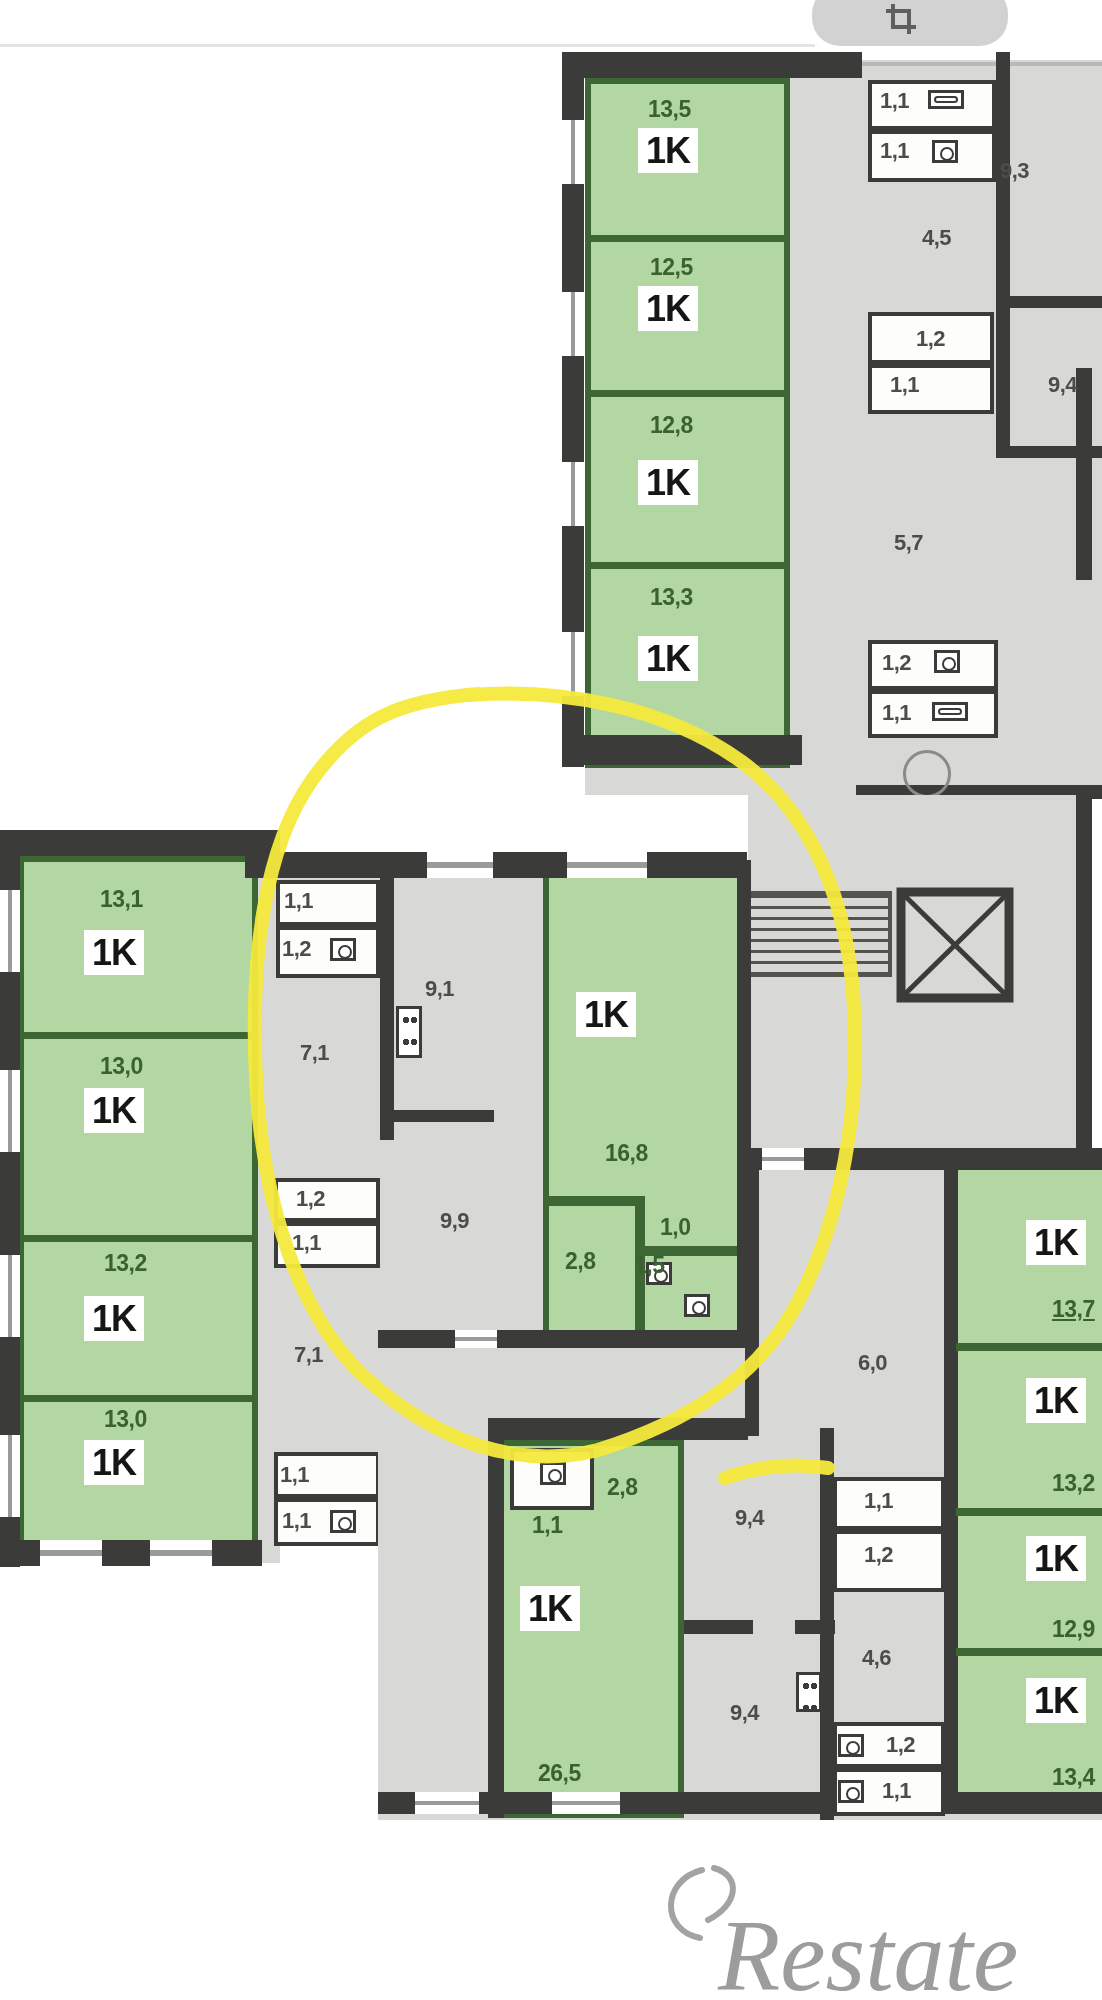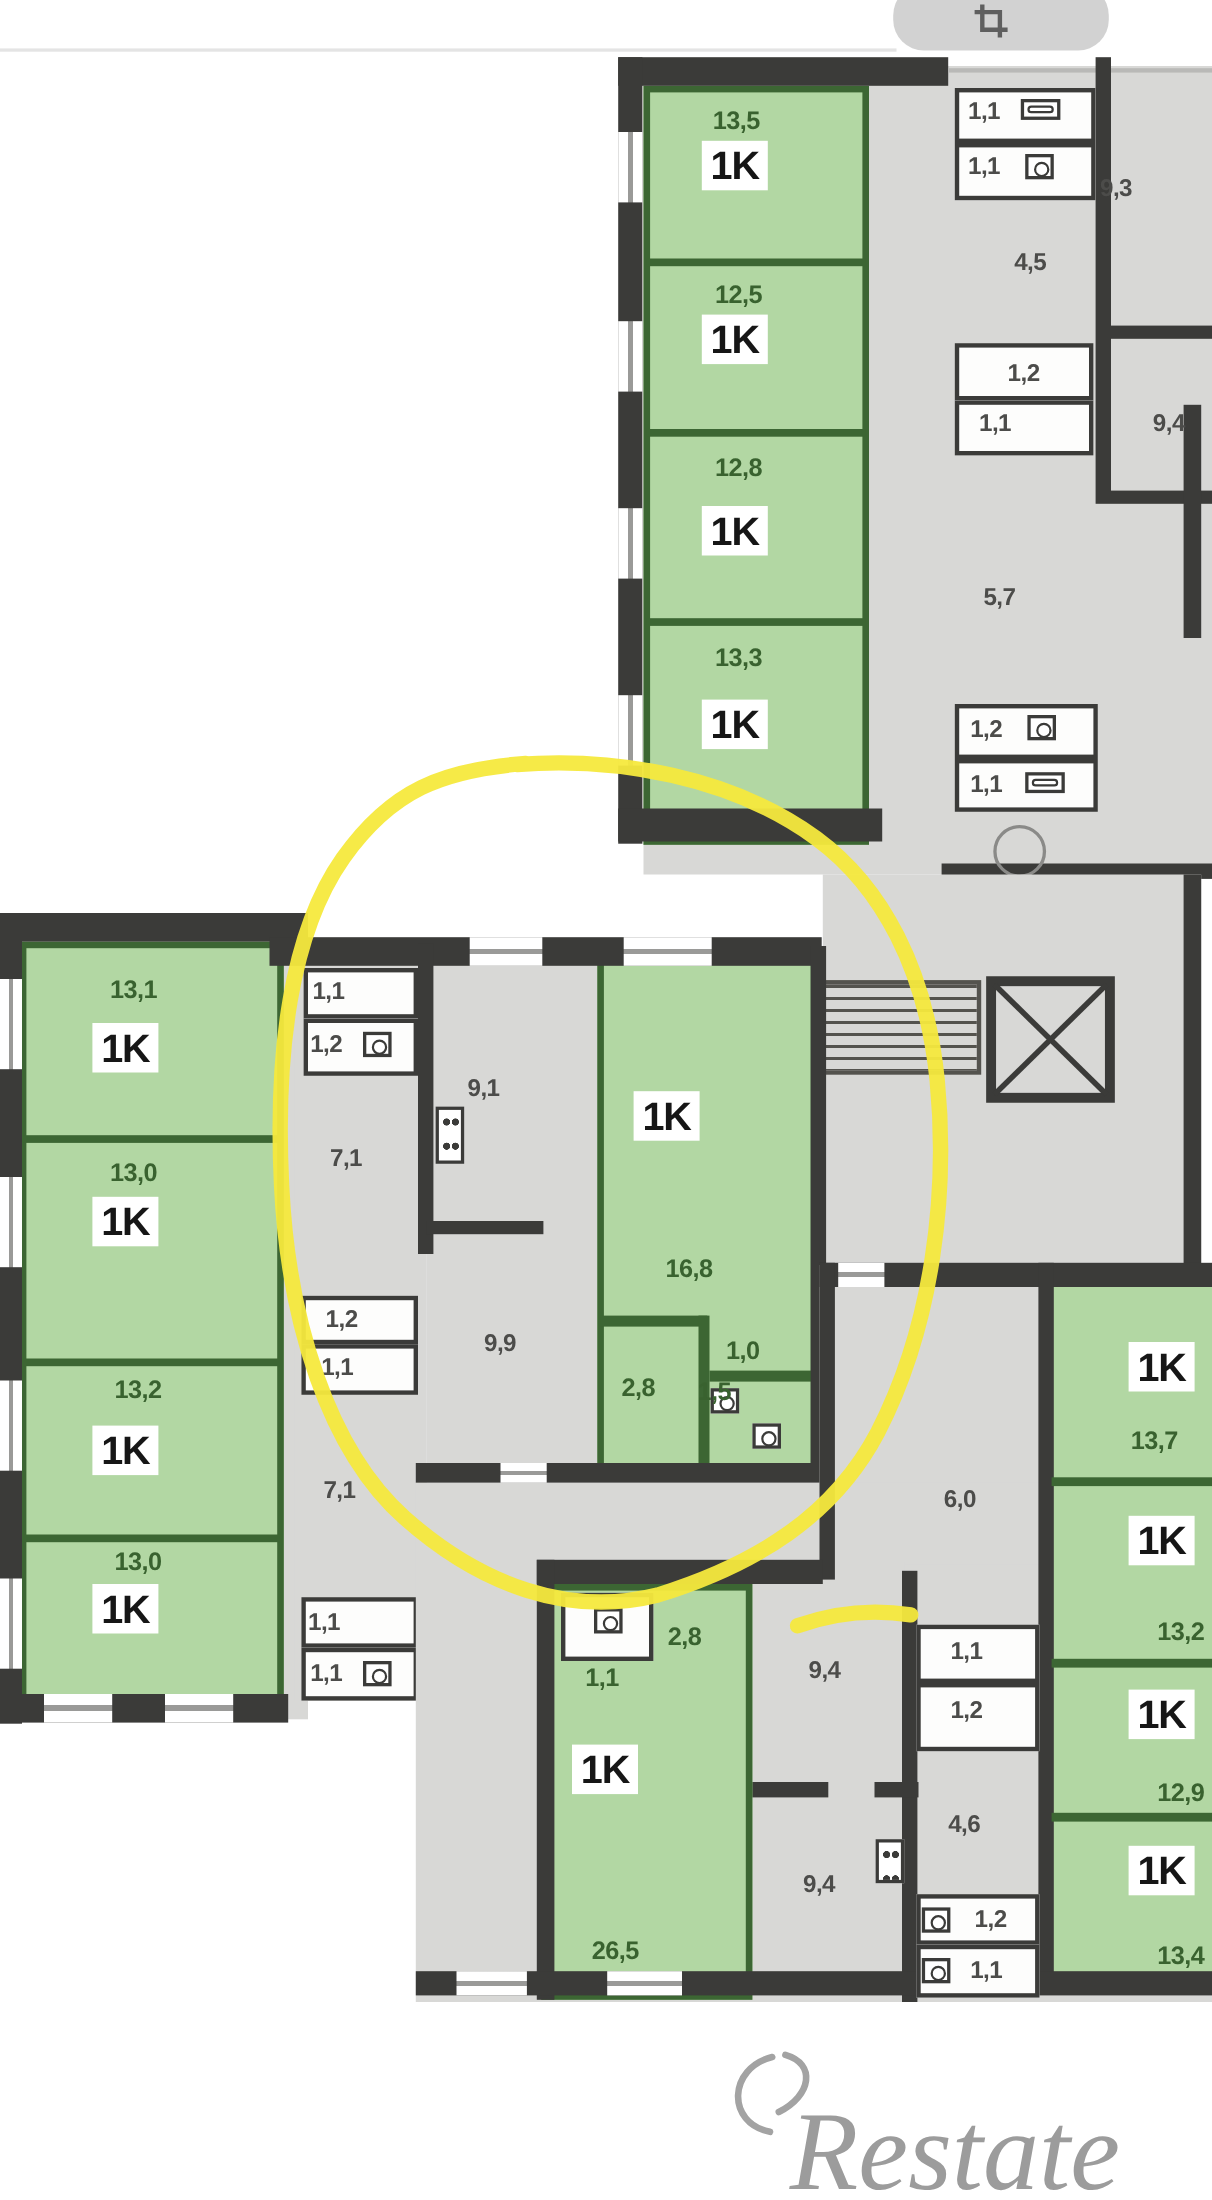--- a/index.html
+++ b/index.html
@@ -202,21 +202,21 @@
   <div class="lbl" style="left:730px;top:1700px;">9,4</div>
   <div class="ic-stove" style="left:796px;top:1672px;width:26px;height:40px;"></div>
   <div class="wbox" style="left:833px;top:1722px;width:112px;height:46px;"></div>
   <div class="ic-washer" style="left:838px;top:1734px;"></div>
   <div class="lbl" style="left:886px;top:1732px;">1,2</div>
   <div class="wbox" style="left:833px;top:1768px;width:112px;height:48px;"></div>
   <div class="ic-washer" style="left:838px;top:1780px;"></div>
   <div class="lbl" style="left:882px;top:1778px;">1,1</div>
 
   <div class="badge" style="left:1026px;top:1220px;">1K</div>
-  <div class="lblg" style="left:1028px;top:1296px;">13,7</div>
+  <div class="lblg" style="left:1052px;top:1296px;text-decoration:underline;">13,7</div>
   <div class="badge" style="left:1026px;top:1378px;">1K</div>
   <div class="lblg" style="left:1052px;top:1470px;">13,2</div>
   <div class="badge" style="left:1026px;top:1536px;">1K</div>
   <div class="lblg" style="left:1052px;top:1616px;">12,9</div>
   <div class="badge" style="left:1026px;top:1678px;">1K</div>
   <div class="lblg" style="left:1052px;top:1764px;">13,4</div>
 
   <div class="lblg" style="left:607px;top:1474px;">2,8</div>
   <div class="lblg" style="left:532px;top:1512px;">1,1</div>
   <div class="badge" style="left:520px;top:1586px;">1K</div>

